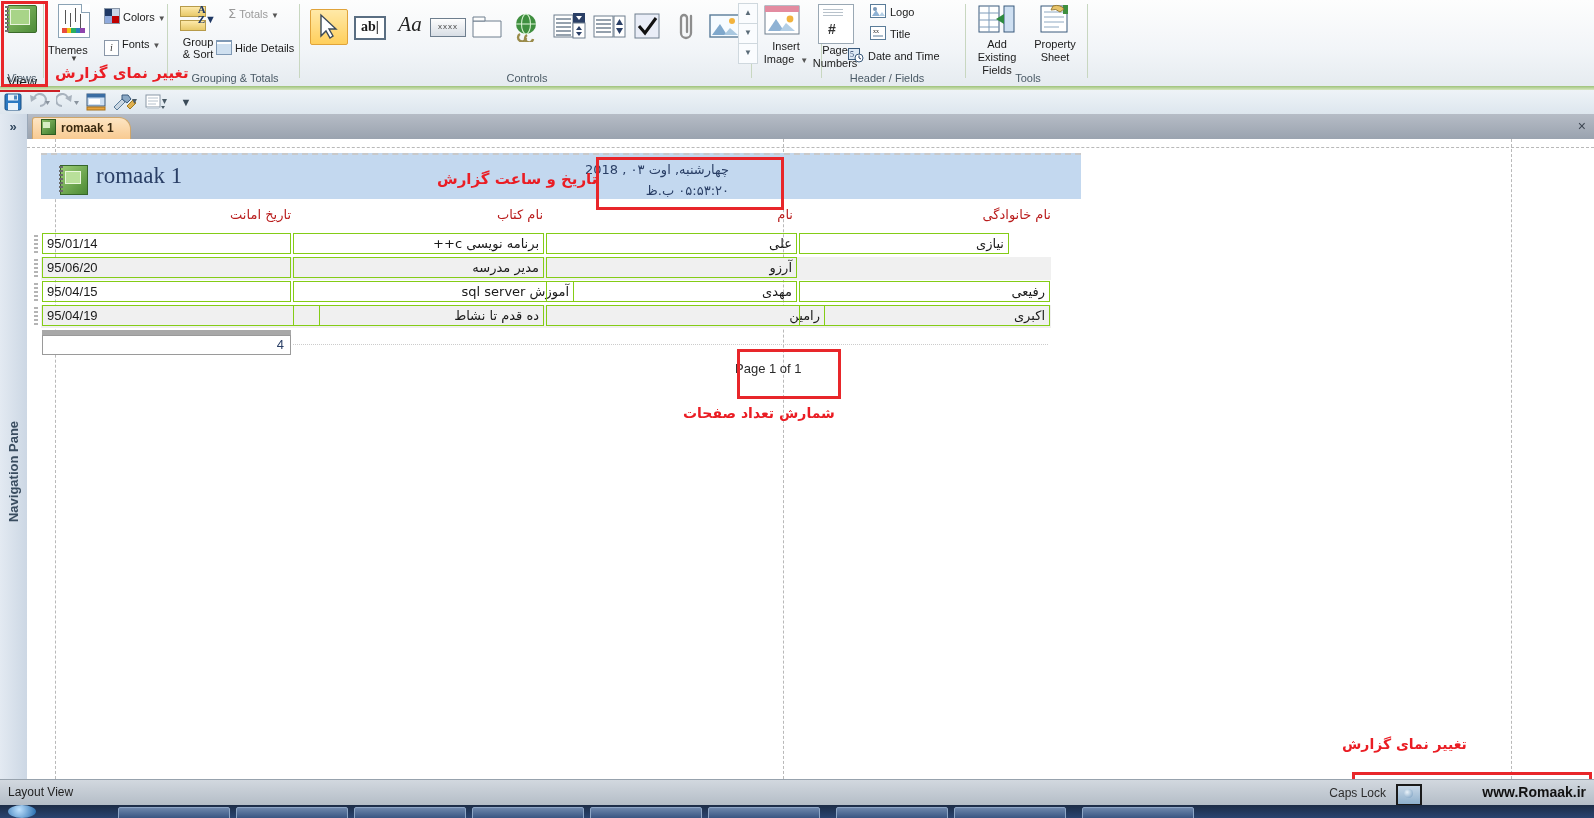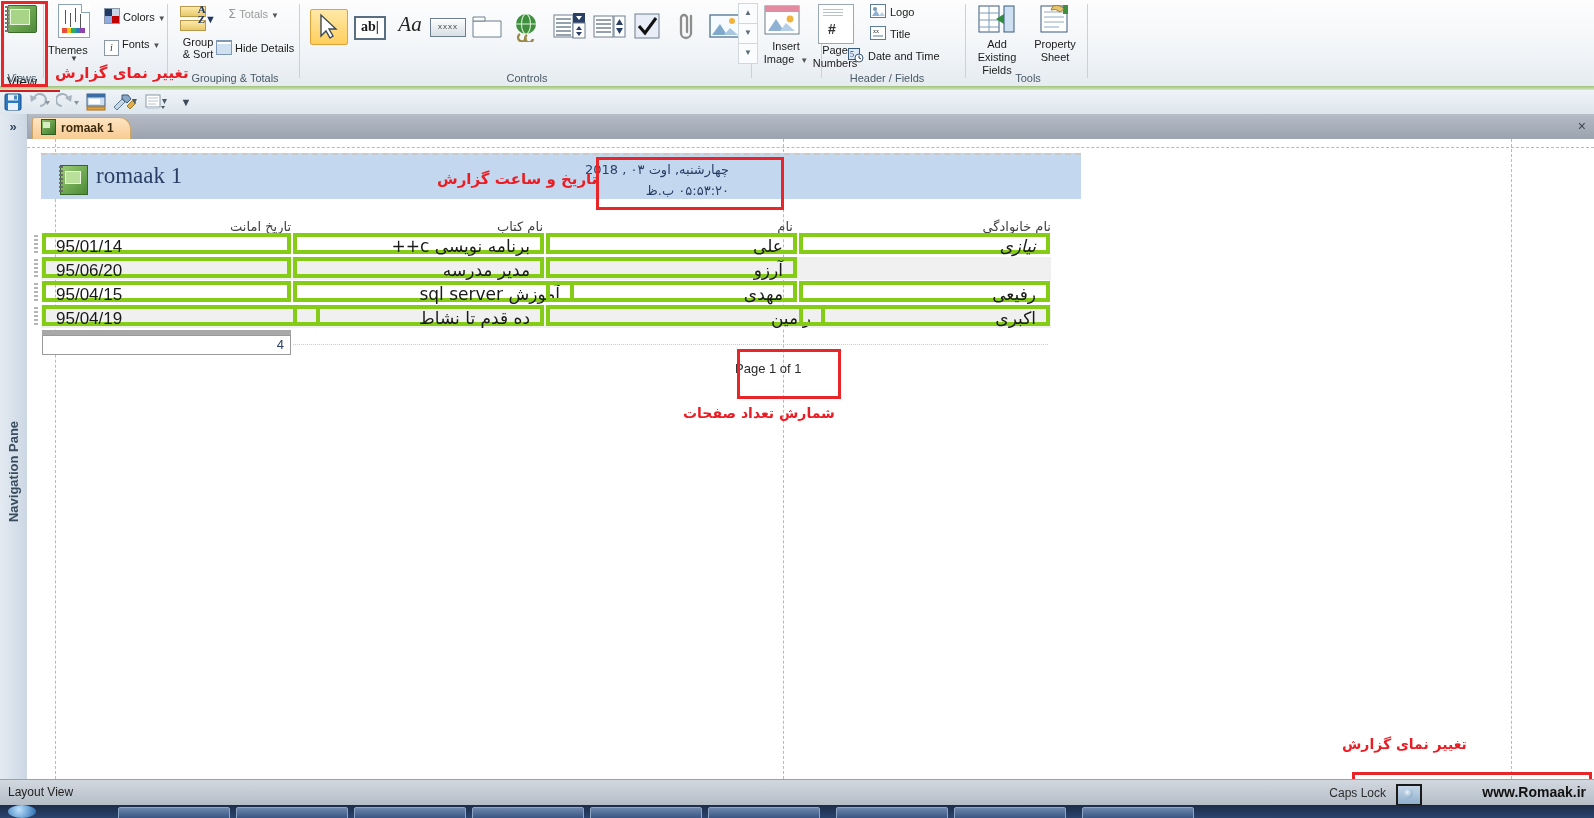--- a/index.html
+++ b/index.html
@@ -139,28 +139,28 @@
        border:1px solid #eaf7dd;background:#b9e09a;}
   .titlenote:before{content:"";position:absolute;left:-2px;top:0;width:4px;height:28px;
        background:repeating-linear-gradient(to bottom,#6b6b6b 0 2px,transparent 2px 4px);}
   .rpttitle{position:absolute;left:55px;top:8px;font-family:"Liberation Serif","DejaVu Serif",serif;
        font-size:23px;color:#2a3f66;}
   .datebox{position:absolute;left:526px;top:2px;width:170px;height:44px;
        text-align:right;direction:rtl;font-size:13px;color:#2a3f66;line-height:21px;padding:2px 8px 0 0;
        box-sizing:border-box;font-family:"DejaVu Sans",sans-serif;}
 
   .colhdrs{position:absolute;left:0;top:68px;width:1040px;height:24px;}
-  .colhdr{position:absolute;top:12px;font-size:13px;color:#404040;direction:rtl;text-align:right;
+  .colhdr{position:absolute;top:0;font-size:13px;color:#b91c1c;direction:rtl;text-align:right;
        font-family:"DejaVu Sans",sans-serif;}
 
   .rows{position:absolute;left:0;top:94px;width:1040px;}
   .row{position:absolute;left:0;width:1010px;height:23px;}
   .row.alt{background:#f0f0f0;}
-  .cell{position:absolute;top:0;height:21px;border:4px solid #84cc16;background:transparent;
-       box-sizing:border-box;font-size:17px;line-height:19px;padding:0 10px;}
+  .cell{position:absolute;top:0;height:21px;border:1px solid #84cc16;background:transparent;
+       box-sizing:border-box;font-size:13px;line-height:19px;padding:0 4px;}
   .cell.rtl{direction:rtl;text-align:right;font-family:"DejaVu Sans",sans-serif;}
   .cell.ltr{direction:ltr;text-align:left;font-family:"Liberation Sans",sans-serif;}
   .rowtick{position:absolute;left:-7px;top:2px;width:4px;height:18px;
        background:repeating-linear-gradient(to bottom,#b4b4b4 0 2px,transparent 2px 4px);}
 
   .totalbar{position:absolute;left:1px;top:191px;width:249px;height:5px;background:#a8a8a8;}
   .totalbox{position:absolute;left:1px;top:196px;width:249px;height:20px;border:1px solid #9a9a9a;
        background:#fff;box-sizing:border-box;text-align:right;padding:0 6px;font-size:13px;
        line-height:18px;color:#2a3f66;}
   .dotline{position:absolute;left:252px;top:205px;width:755px;height:0;border-top:1px dotted #cccccc;}
@@ -545,21 +545,21 @@
         <div class="colhdr" style="right:30px;width:230px;">نام خانوادگی</div>
       </div>
 
       <div class="rows">
 
         <div class="row" style="top:0;">
           <div class="rowtick"></div>
           <div class="cell ltr" style="left:1px;width:249px;">95/01/14</div>
           <div class="cell rtl" style="left:252px;width:251px;">برنامه نویسی c++</div>
           <div class="cell rtl" style="left:505px;width:251px;">علی</div>
-          <div class="cell rtl" style="left:758px;width:251px;font-style:italic;">نیازی</div>
+          <div class="cell rtl" style="left:758px;width:210px;">نیازی</div>
         </div>
 
         <div class="row alt" style="top:24px;">
           <div class="rowtick"></div>
           <div class="cell ltr" style="left:1px;width:249px;">95/06/20</div>
           <div class="cell rtl" style="left:252px;width:251px;">مدیر مدرسه</div>
           <div class="cell rtl" style="left:505px;width:251px;">آرزو</div>
         </div>
 
         <div class="row" style="top:48px;">

